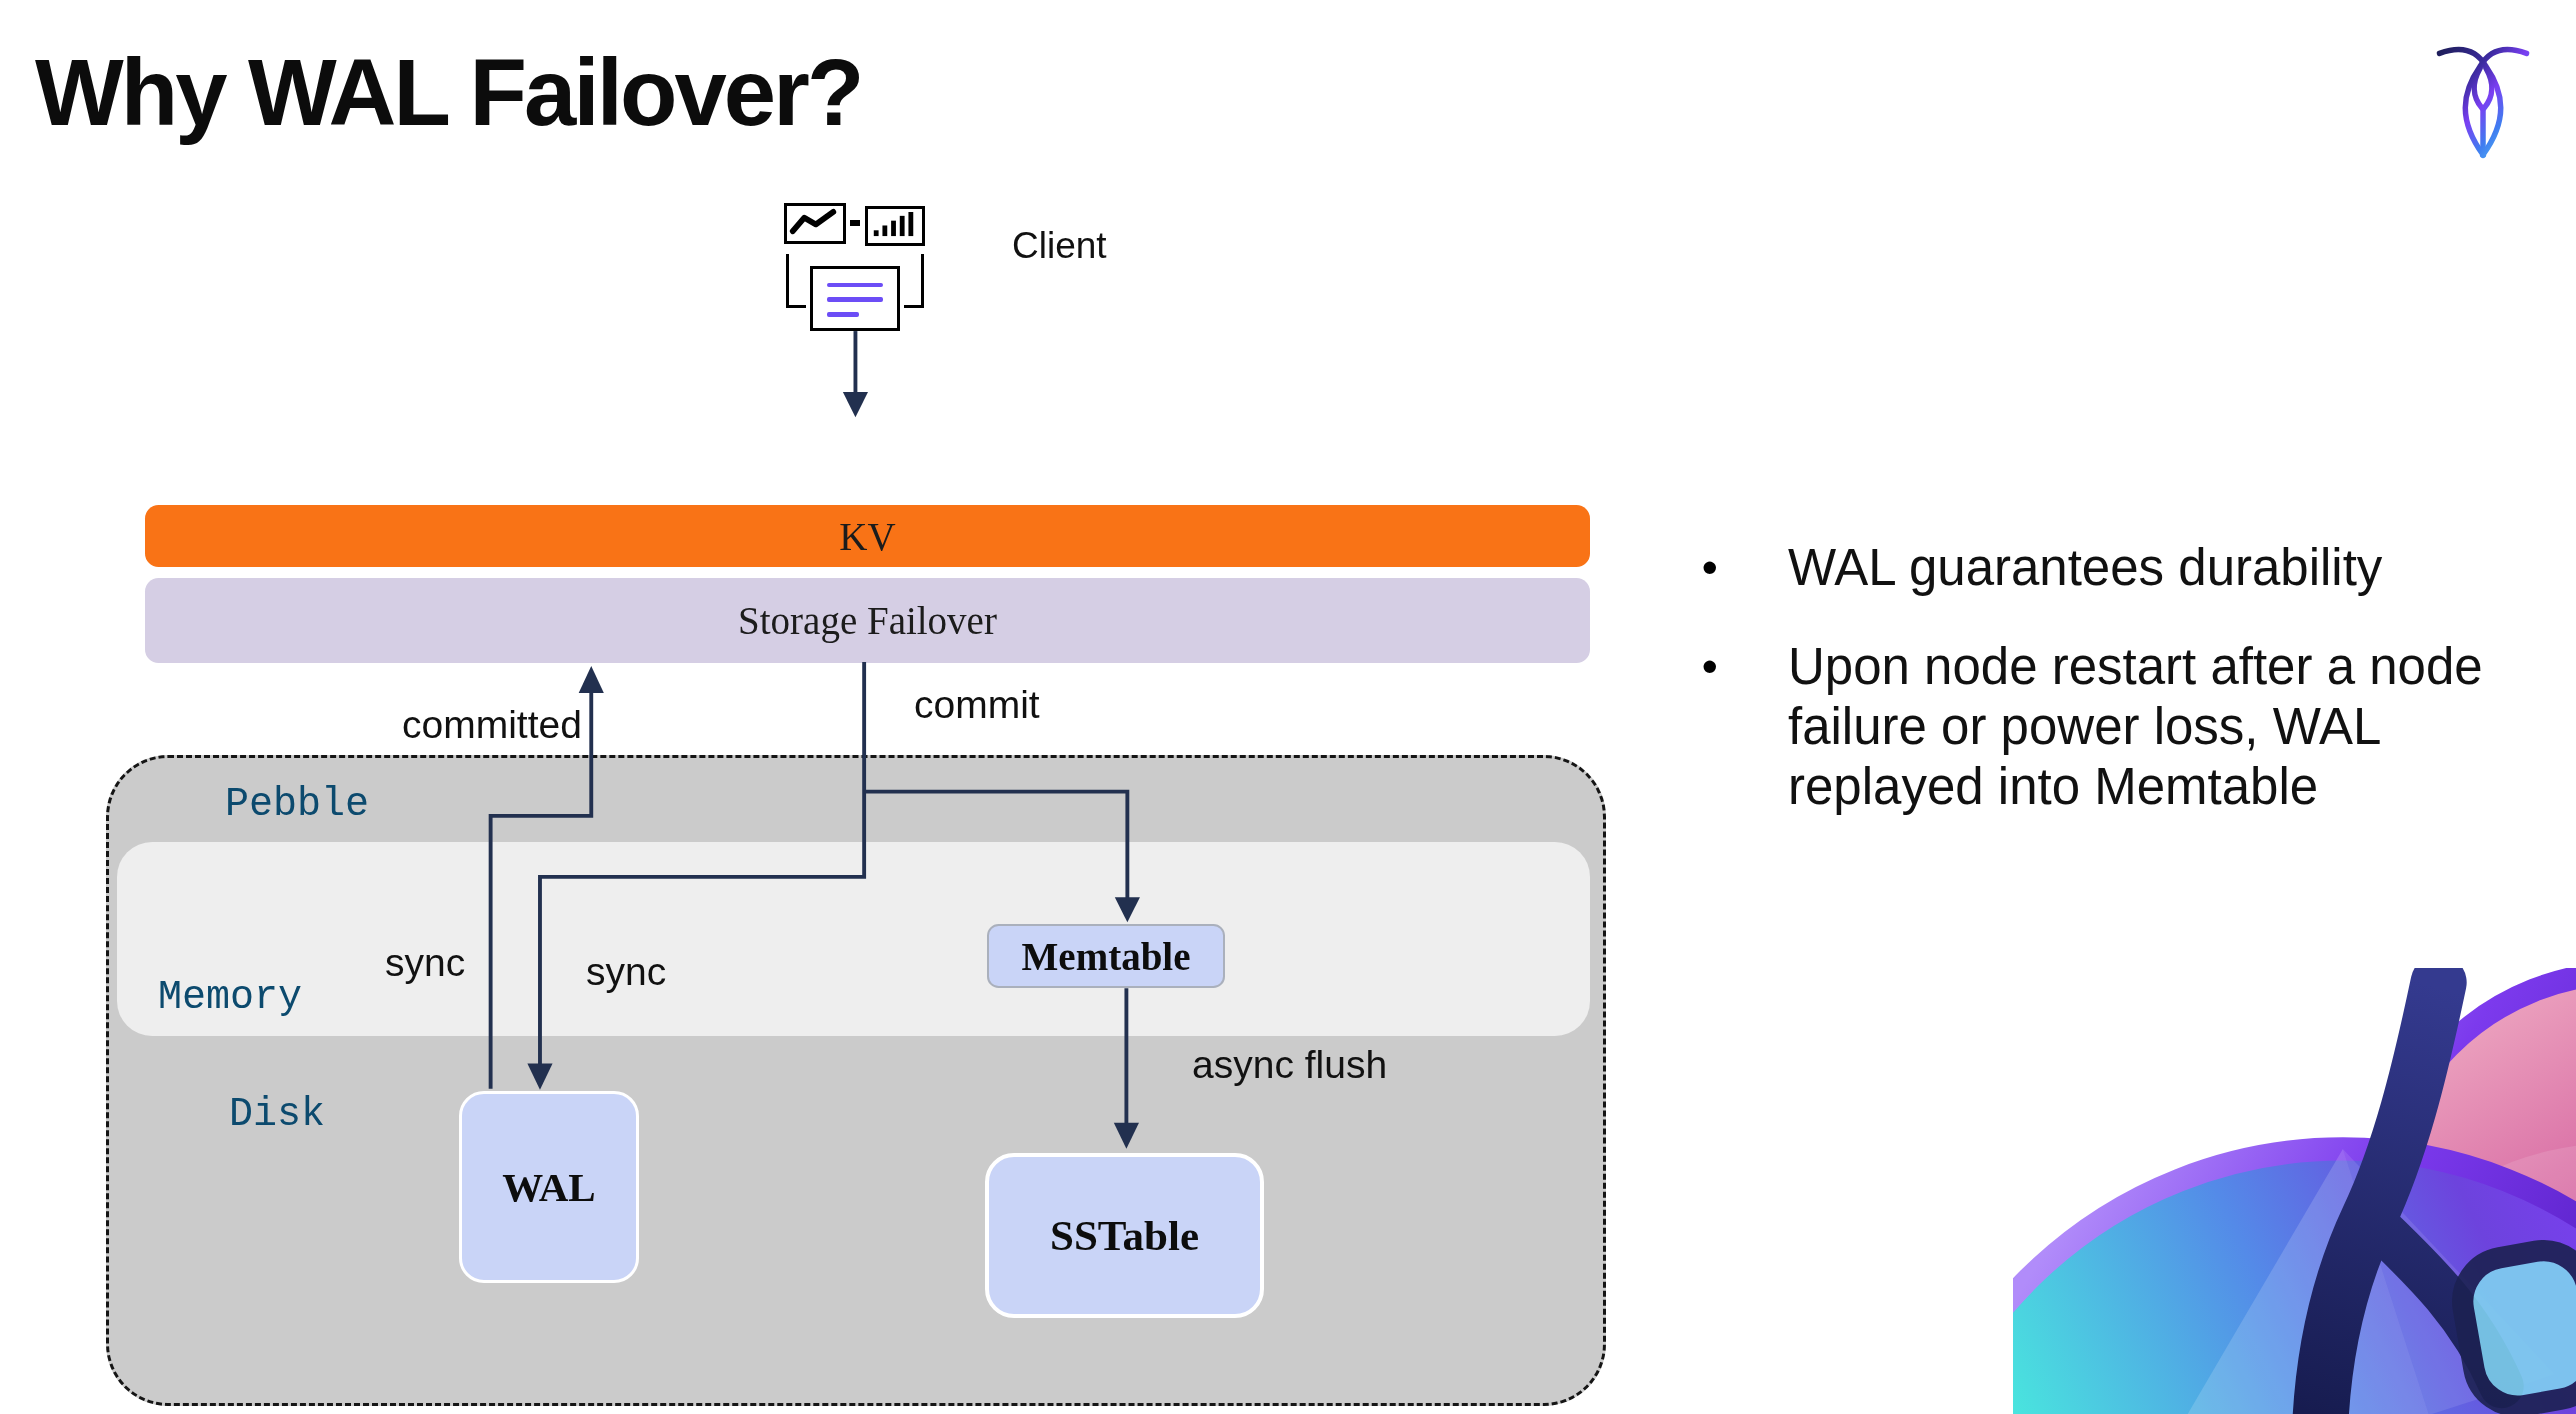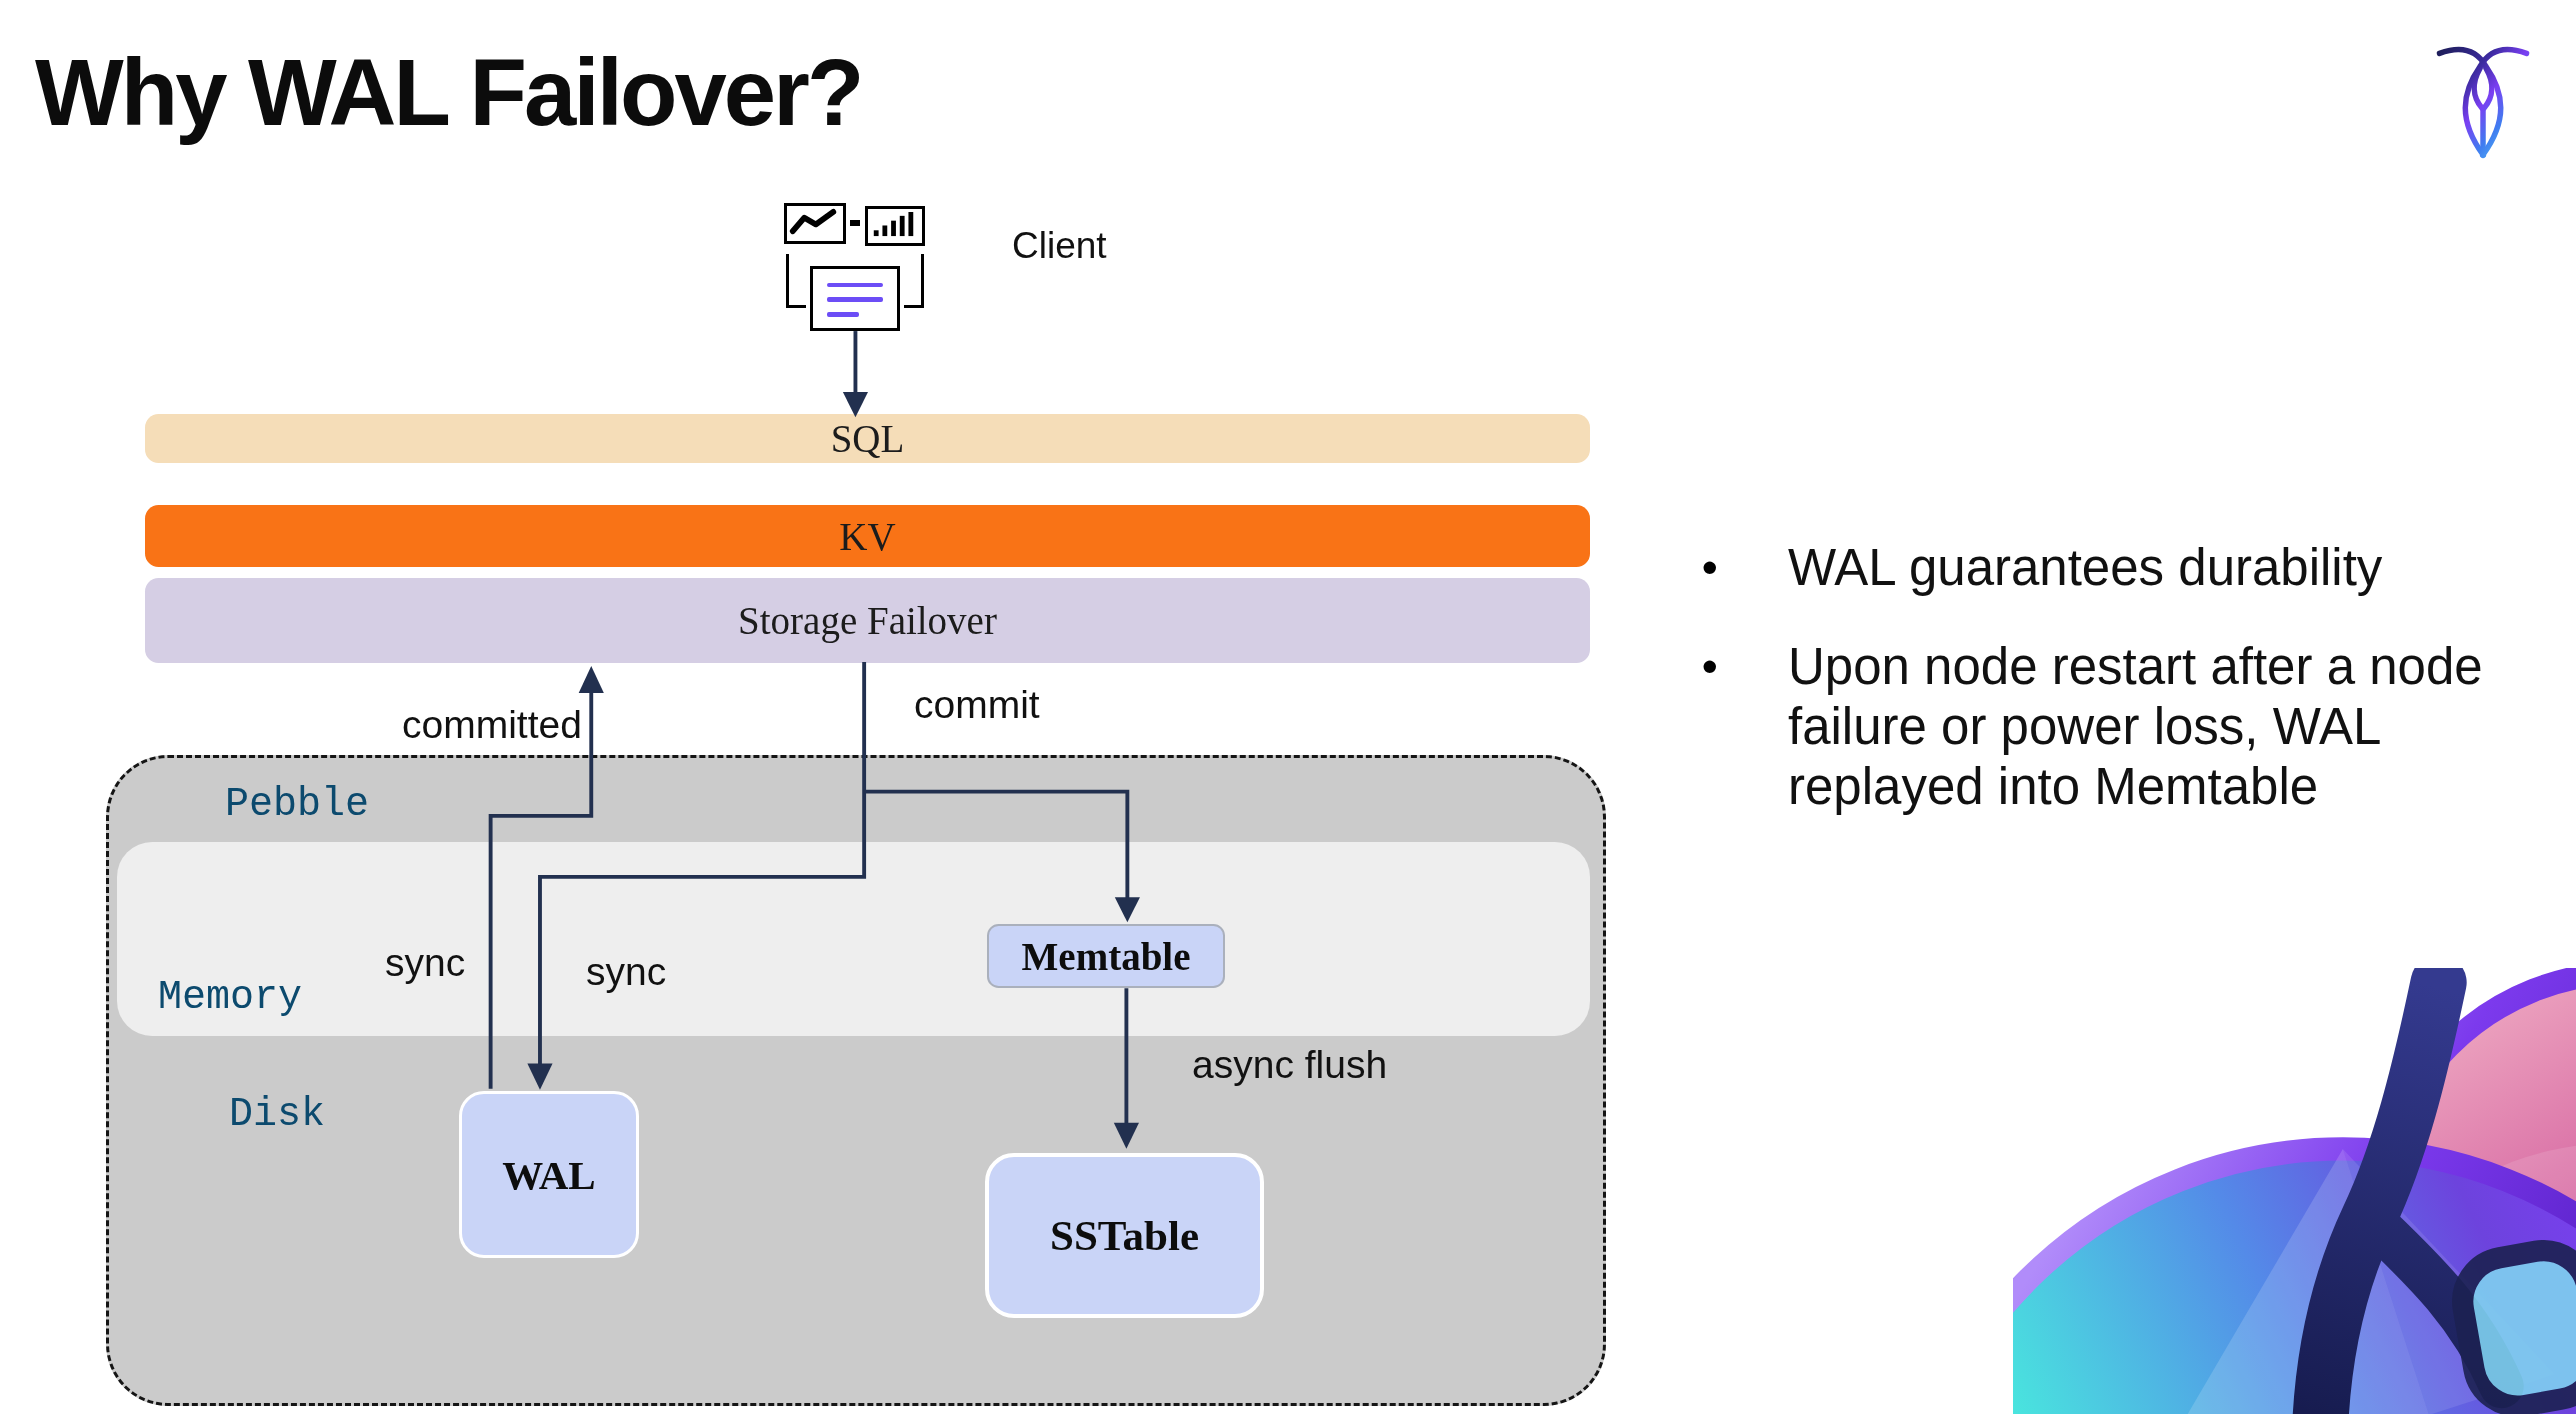--- a/index.html
+++ b/index.html
@@ -22,21 +22,21 @@
   .pebble{left:106px;top:755px;width:1500px;height:651px;background:#cbcbcb;
           border:3.9px dashed #151515;border-radius:62px;box-sizing:border-box;}
   .memory-band{left:118px;top:843px;width:1473px;height:194px;background:#eeeeee;border-radius:35px;}
 
   .serif-label{font-family:Liberation Mono, monospace;font-size:40px;color:#0c4a6e;white-space:nowrap;}
   .arrow-label{font-family:"Liberation Sans",sans-serif;font-size:39px;color:#111;white-space:nowrap;}
 
   
   .node{background:#c9d4f7;display:flex;align-items:center;justify-content:center;
         font-family:"Liberation Serif",serif;font-weight:bold;color:#0d0d0d;box-sizing:border-box;}
-  .node-wal{left:459px;top:1091px;width:180px;height:167px;border:3.9px solid #ffffff;border-radius:25px;font-size:41px;}
+  .node-wal{left:459px;top:1091px;width:180px;height:192px;border:3.9px solid #ffffff;border-radius:25px;font-size:41px;}
   .node-memtable{left:987px;top:924px;width:238px;height:64px;border:2.9px solid #aab0bc;border-radius:11.6px;font-size:39px;}
   .node-sstable{left:985px;top:1153px;width:279px;height:165px;border:4.8px solid #ffffff;border-radius:29px;font-size:43px;}
 
   
   .client-cluster{left:782px;top:198px;width:145px;height:135px;}
   .mini-box{position:absolute;border:3.9px solid #000;background:#fff;box-sizing:border-box;}
   .bracket{position:absolute;width:20.3px;height:54px;box-sizing:border-box;}
   .bracket-left{border-left:3.9px solid #000;border-bottom:3.9px solid #000;}
   .bracket-right{border-right:3.9px solid #000;border-bottom:3.9px solid #000;}
   .doc-line{position:absolute;height:4.8px;background:#6c4df6;border-radius:1.9px;}
@@ -94,23 +94,20 @@
     <div class="bracket bracket-left" style="left:3.9px;top:56px;"></div>
     <div class="bracket bracket-right" style="left:122px;top:56px;"></div>
     <div class="mini-box" style="left:28px;top:68px;width:90px;height:65px;">
       <div class="doc-line" style="left:13.5px;top:13.5px;width:56px;"></div>
       <div class="doc-line" style="left:13.5px;top:28px;width:56px;"></div>
       <div class="doc-line" style="left:13.5px;top:43px;width:32px;"></div>
     </div>
   </div>
   <div class="abs arrow-label" style="left:1012px;top:225px;font-size:37px;">Client</div>
 
-  <div class="abs bar bar-sql">
-    <span>SQL</span>
-  </div>
   <div class="abs bar bar-kv">
     <span>KV</span>
   </div>
   <div class="abs bar bar-storage">
     <span>Storage Failover</span>
   </div>
 
   <div class="abs pebble">
     <div class="abs memory-band" style="left:7.7px;top:84px;"></div>
   </div>

